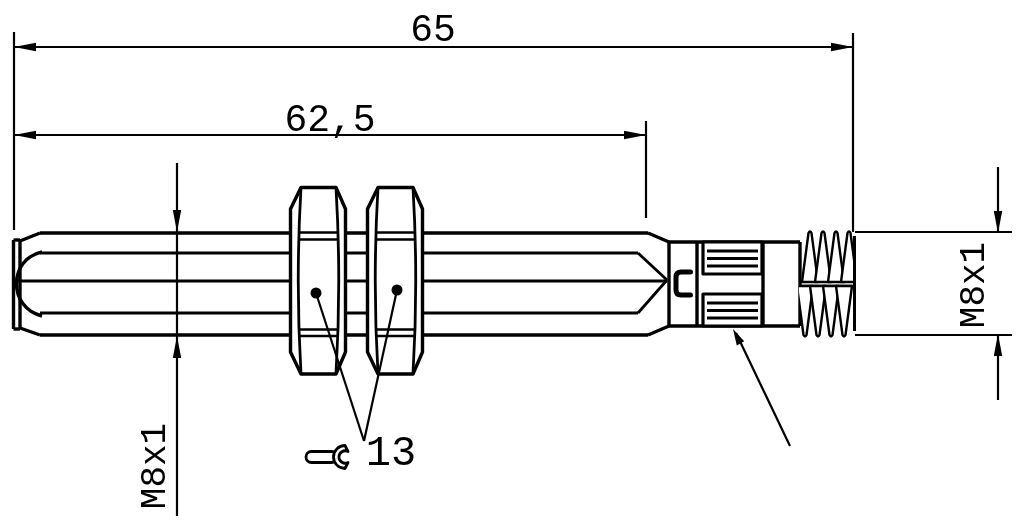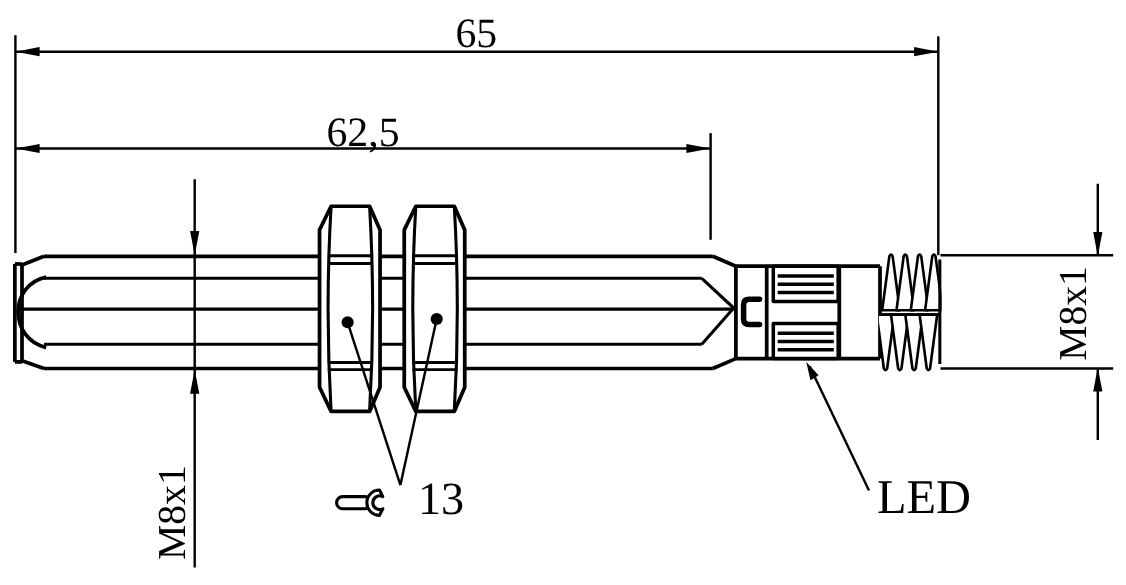--- a/index.html
+++ b/index.html
@@ -1,41 +1,41 @@
 <!DOCTYPE html>
 <html><head>
 <meta charset="utf-8">
 <style>
   html,body{margin:0;padding:0;background:#ffffff;}
   #stage{
     position:relative;
     width:1024px;height:532px;
     background:#ffffff;
-    font-family:Liberation Serif, serif;
+    font-family:Liberation Mono, monospace;
     overflow:hidden;
   }
   #drawing-svg{position:absolute;left:0;top:0;}
   .lbl{
     position:absolute;
     color:#000;
     white-space:nowrap;
     text-align:center;
     line-height:1;
   }
   .lbl-dim{font-size:38px;}
   .lbl-thread{
     font-size:36px;
     transform:rotate(-90deg);
     transform-origin:center center;
   }
   #lbl-65{left:393px;top:12px;width:80px;}
   #lbl-488{left:270px;top:102px;width:120px;}
   #lbl-m8-left{left:96px;top:446px;width:120px;height:40px;line-height:40px;}
   #lbl-m8-right{left:915px;top:265px;width:120px;height:40px;line-height:40px;}
-  #lbl-13{left:360px;top:433px;width:62px;font-size:42px;text-align:right;}
+  #lbl-13{left:360px;top:433px;width:62px;font-size:42px;}
   #lbl-led{left:792px;top:430px;width:96px;font-size:44px;}
 </style>
 </head>
 <body>
 
 <div id="stage">
 
   <svg id="drawing-svg" width="1024" height="532" viewBox="0 0 1024 532">
 
     <defs>
@@ -165,14 +165,13 @@
   <div class="lbl lbl-dim" id="lbl-65">65</div>
 
   <div class="lbl lbl-dim" id="lbl-488">62,5</div>
 
   <div class="lbl lbl-thread" id="lbl-m8-left">M8x1</div>
 
   <div class="lbl lbl-thread" id="lbl-m8-right">M8x1</div>
 
   <div class="lbl" id="lbl-13">13</div>
 
-  <div class="lbl" id="lbl-led">LED</div>
 </div>
 
 </body></html>

